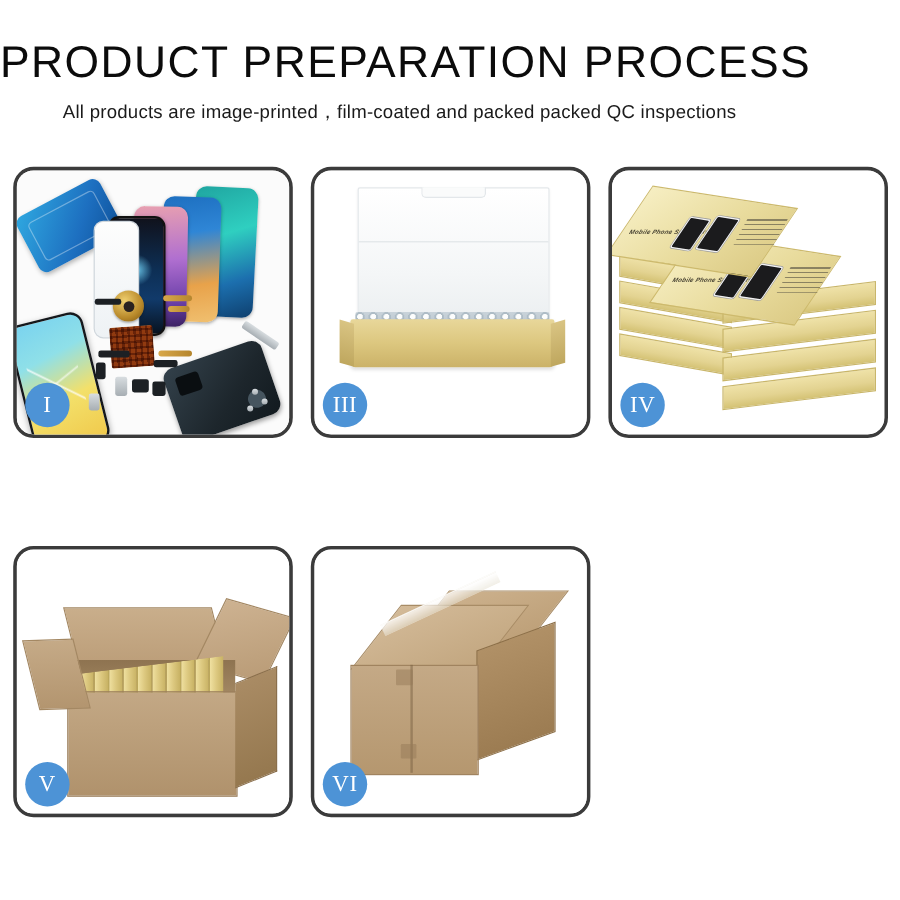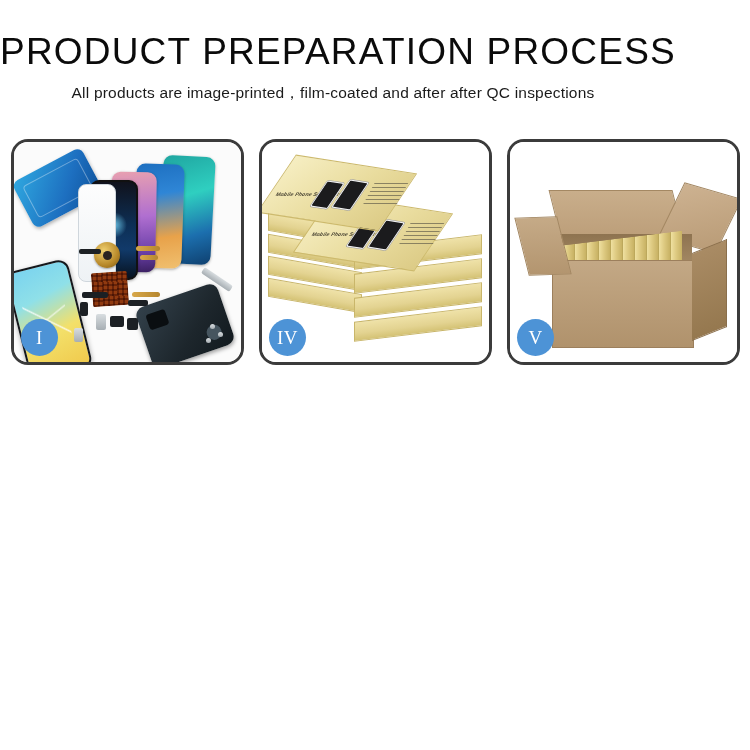--- a/index.html
+++ b/index.html
@@ -305,21 +305,21 @@
     transform:rotate(-25deg); border-top:1px solid rgba(255,255,255,.8);
   }
   .sc-seam { position:absolute; background:rgba(120,95,65,.5); }
   .sc-patch { position:absolute; background:rgba(150,122,88,.5); border-radius:1px; }
 </style>
 </head>
 <body>
 
 <div class="header">
   <h1 class="title">PRODUCT PREPARATION PROCESS</h1>
-  <p class="subtitle">All products are image-printed，film-coated and after after QC inspections</p>
+  <p class="subtitle">All products are image-printed，film-coated and packed packed QC inspections</p>
 </div>
 
 <div class="grid">
 
   <div class="panel">
     <div class="panel-stage">
       <div class="p1-bg"></div>
 
       <div class="lcd-blue"></div>
 
@@ -349,20 +349,34 @@
       <div class="prt silver" style="left:60px;  top:186px; width:9px;  height:14px;"></div>
       <div class="prt silver" style="left:196px; top:182px; width:5px;  height:5px; border-radius:50%;"></div>
       <div class="prt silver" style="left:204px; top:190px; width:5px;  height:5px; border-radius:50%;"></div>
       <div class="prt silver" style="left:192px; top:196px; width:5px;  height:5px; border-radius:50%;"></div>
       <div class="prt silver" style="left:186px; top:134px; width:34px; height:7px; transform:rotate(34deg);"></div>
     </div>
     <div class="badge">I</div>
   </div>
 
 
+  <div class="panel">
+    <div class="panel-stage">
+      <div class="p3-bg"></div>
+      <div class="wb-lid">
+        <div class="wb-lid-tab"></div>
+      </div>
+      <div class="wb-bubbles"></div>
+      <div class="wb-tray">
+        <div class="wb-tray-left"></div>
+        <div class="wb-tray-right"></div>
+      </div>
+    </div>
+    <div class="badge">III</div>
+  </div>
 
   <div class="panel">
     <div class="panel-stage">
       <div class="p4-bg"></div>
       <div class="stack">
 
         <div class="sbox" style="left:6px;  top:78px;  width:92px; height:17px; transform:skewY(10deg);"></div>
         <div class="sbox" style="left:6px;  top:100px; width:92px; height:17px; transform:skewY(10deg);"></div>
         <div class="sbox" style="left:6px;  top:122px; width:92px; height:17px; transform:skewY(10deg);"></div>
         <div class="sbox" style="left:6px;  top:144px; width:92px; height:17px; transform:skewY(10deg);"></div>
@@ -412,14 +426,28 @@
         <div class="oc-stick" style="left:108px;"></div>
       </div>
 
       <div class="oc-body"></div>
       <div class="oc-body-right"></div>
       <div class="oc-flap-left"></div>
     </div>
     <div class="badge">V</div>
   </div>
 
+  <div class="panel">
+    <div class="panel-stage">
+      <div class="p6-bg"></div>
+      <div class="sc-top2"></div>
+      <div class="sc-top"></div>
+      <div class="sc-side"></div>
+      <div class="sc-front"></div>
+      <div class="sc-tape"></div>
+      <div class="sc-seam" style="left:80px; top:96px; width:1.5px; height:90px;"></div>
+      <div class="sc-patch" style="left:68px; top:100px; width:14px; height:13px;"></div>
+      <div class="sc-patch" style="left:72px; top:162px; width:13px; height:12px;"></div>
+    </div>
+    <div class="badge">VI</div>
+  </div>
 
 </div>
 
 </body></html>

